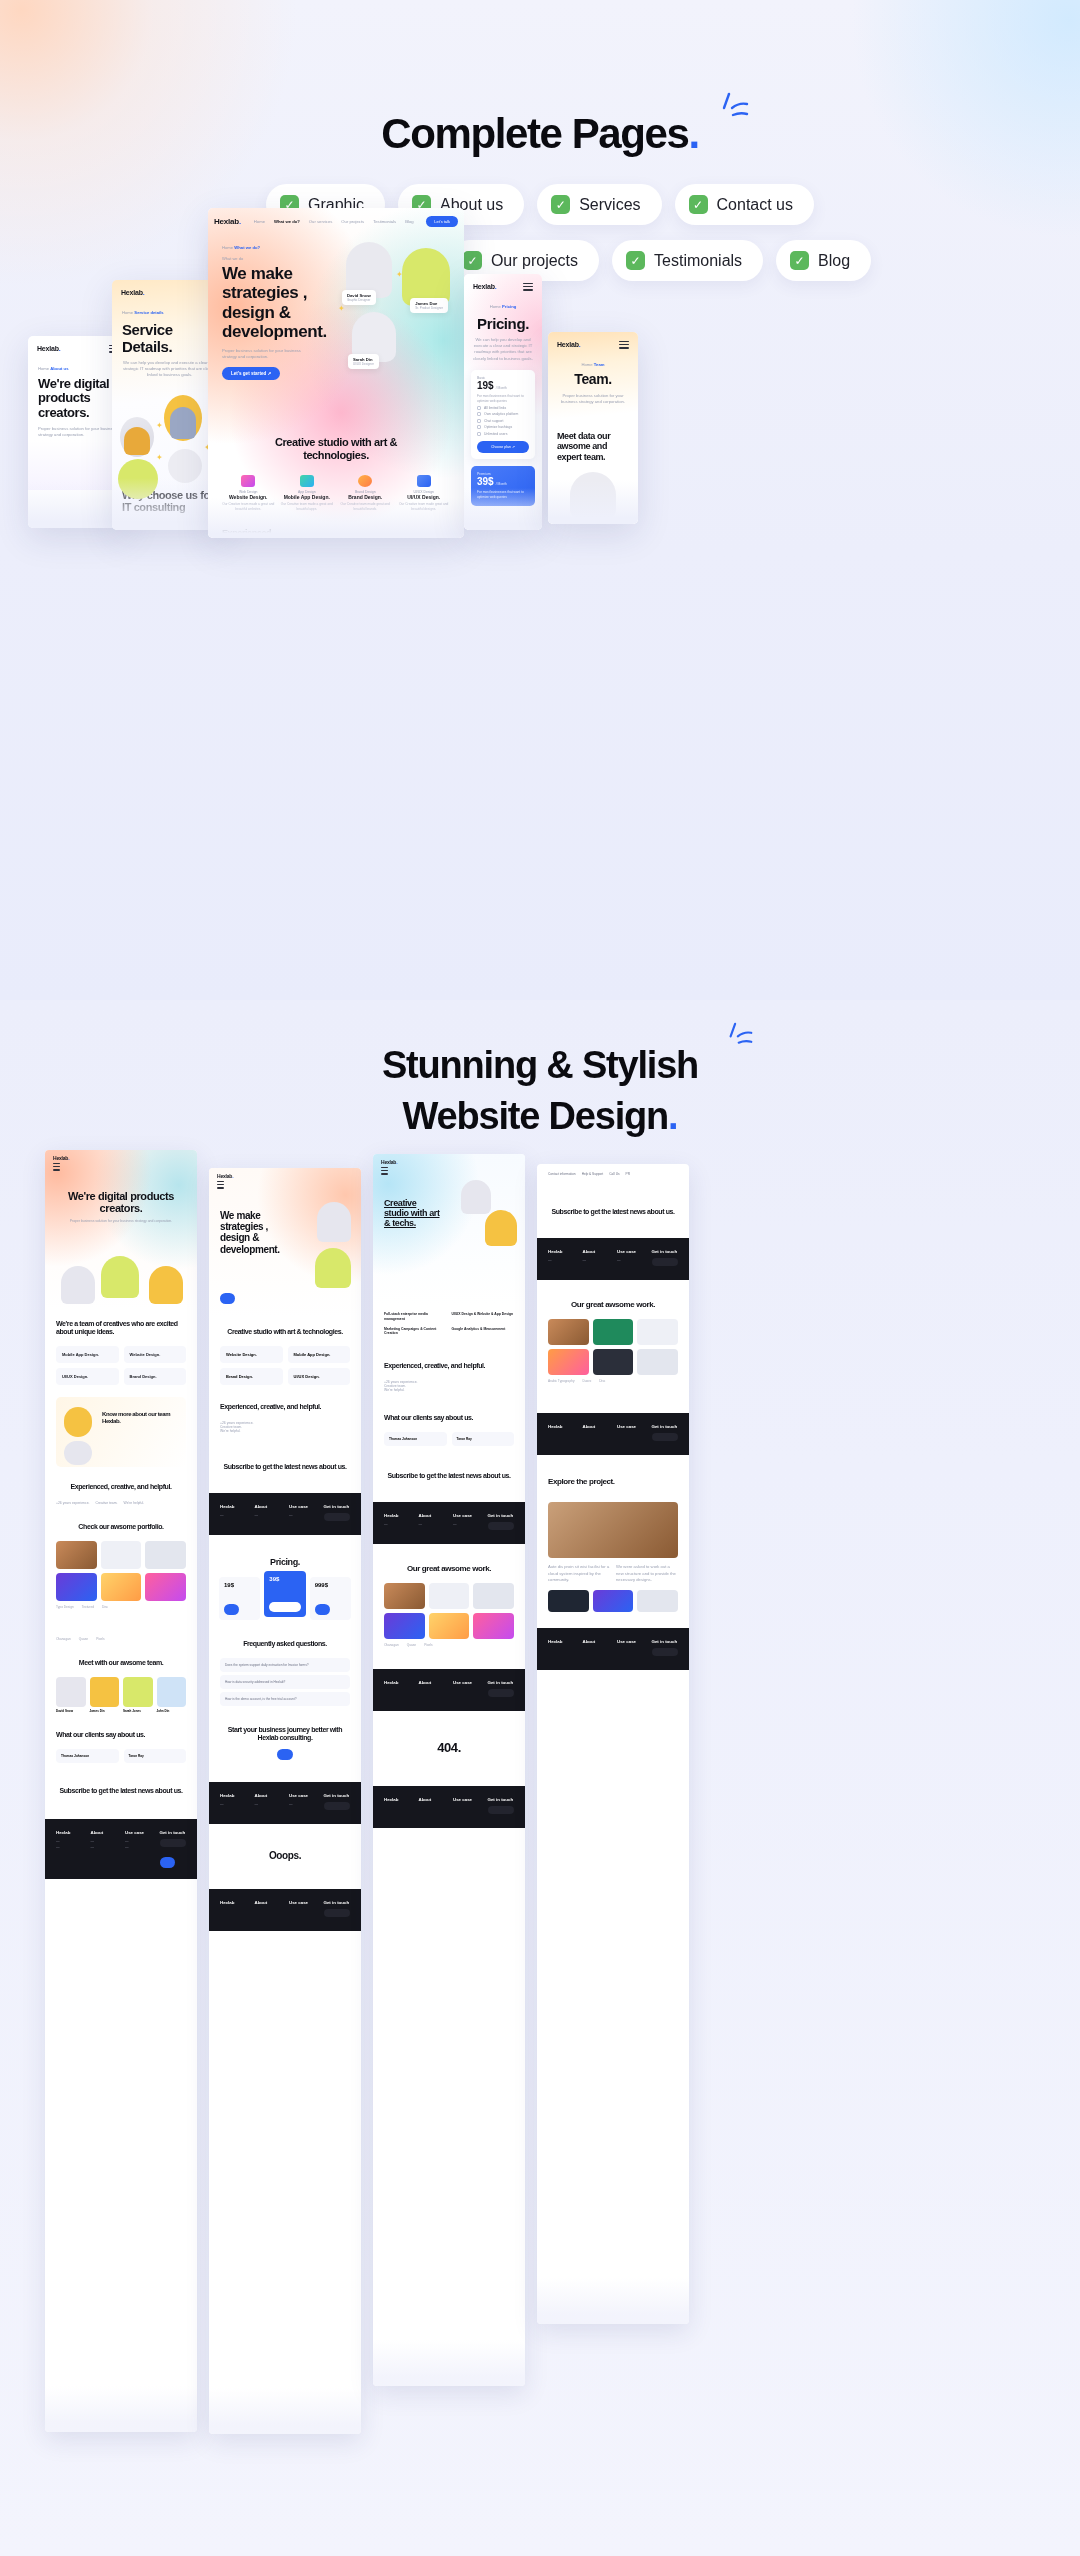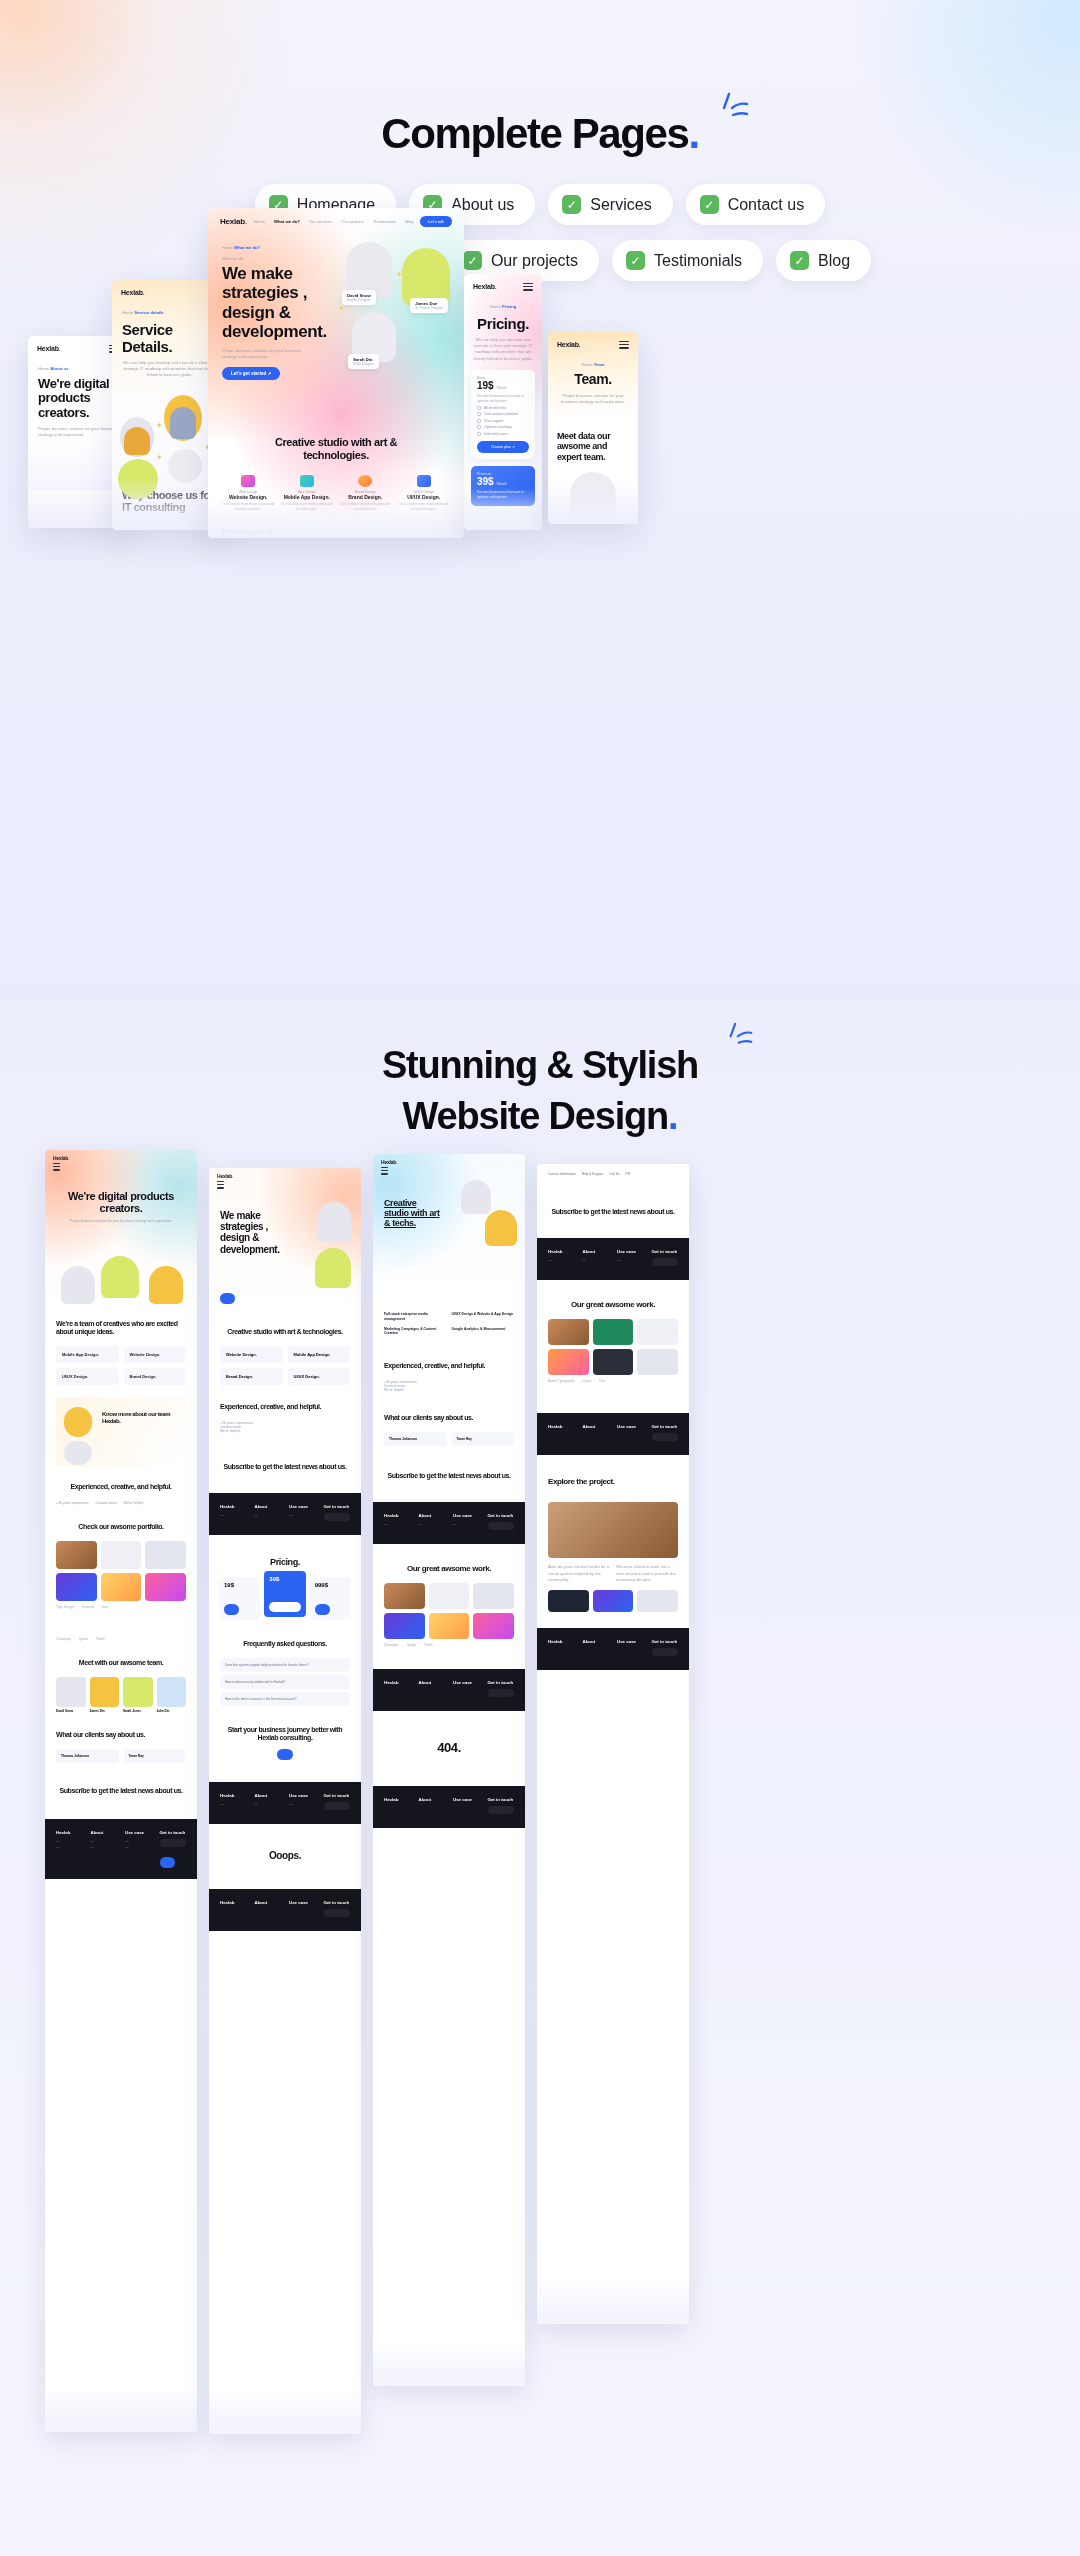--- a/index.html
+++ b/index.html
@@ -155,21 +155,21 @@
       <path d="M14 16 L19 2" stroke="#2b63f3" stroke-width="2.4" stroke-linecap="round" fill="none"></path>
       <path d="M22 16 C27 12 32 11 37 12" stroke="#2b63f3" stroke-width="2.4" stroke-linecap="round" fill="none"></path>
       <path d="M23 23 C28 21 33 21 37 22" stroke="#2b63f3" stroke-width="2.4" stroke-linecap="round" fill="none"></path>
     </svg>
 
     <div class="pills">
       <div class="pill-row">
         <div class="pill">
           <span class="check">✓</span>
 
-          <span>Homepage</span>
+          <span>Graphic</span>
         </div>
         <div class="pill">
           <span class="check">✓</span>
           <span>About us</span>
         </div>
         <div class="pill">
           <span class="check">✓</span>
           <span>Services</span>
         </div>
         <div class="pill">
@@ -250,21 +250,21 @@
           <div class="star" style="left:92px;top:56px;">✦</div>
         </div>
 
         <div class="hh" style="font-size:11px;padding:10px 10px 0;">Why choose us for IT consulting</div>
         <div style="position:absolute;left:0;right:0;bottom:0;height:52px;background:linear-gradient(180deg,rgba(255,255,255,0),#eef0fb 85%);"></div>
       </div>
 
       <div class="mock" id="mC">
         <div class="gradwash"></div>
         <div style="position:relative;">
-          <div class="bar" style="padding:8px 12px;">
+          <div class="bar" style="padding:8px 6px;">
             <div class="logo" style="font-size:8px;"><span>Hexlab</span><span class="d">.</span></div>
             <div class="navrow">
               <span>Home</span>
               <span class="on">What we do?</span>
               <span>Our services</span>
               <span>Our projects</span>
               <span>Testimonials</span>
               <span>Blog</span>
             </div>
             <div style="background:#2b63f3;color:#fff;font-size:4px;padding:3px 8px;border-radius:8px;">Let's talk</div>

